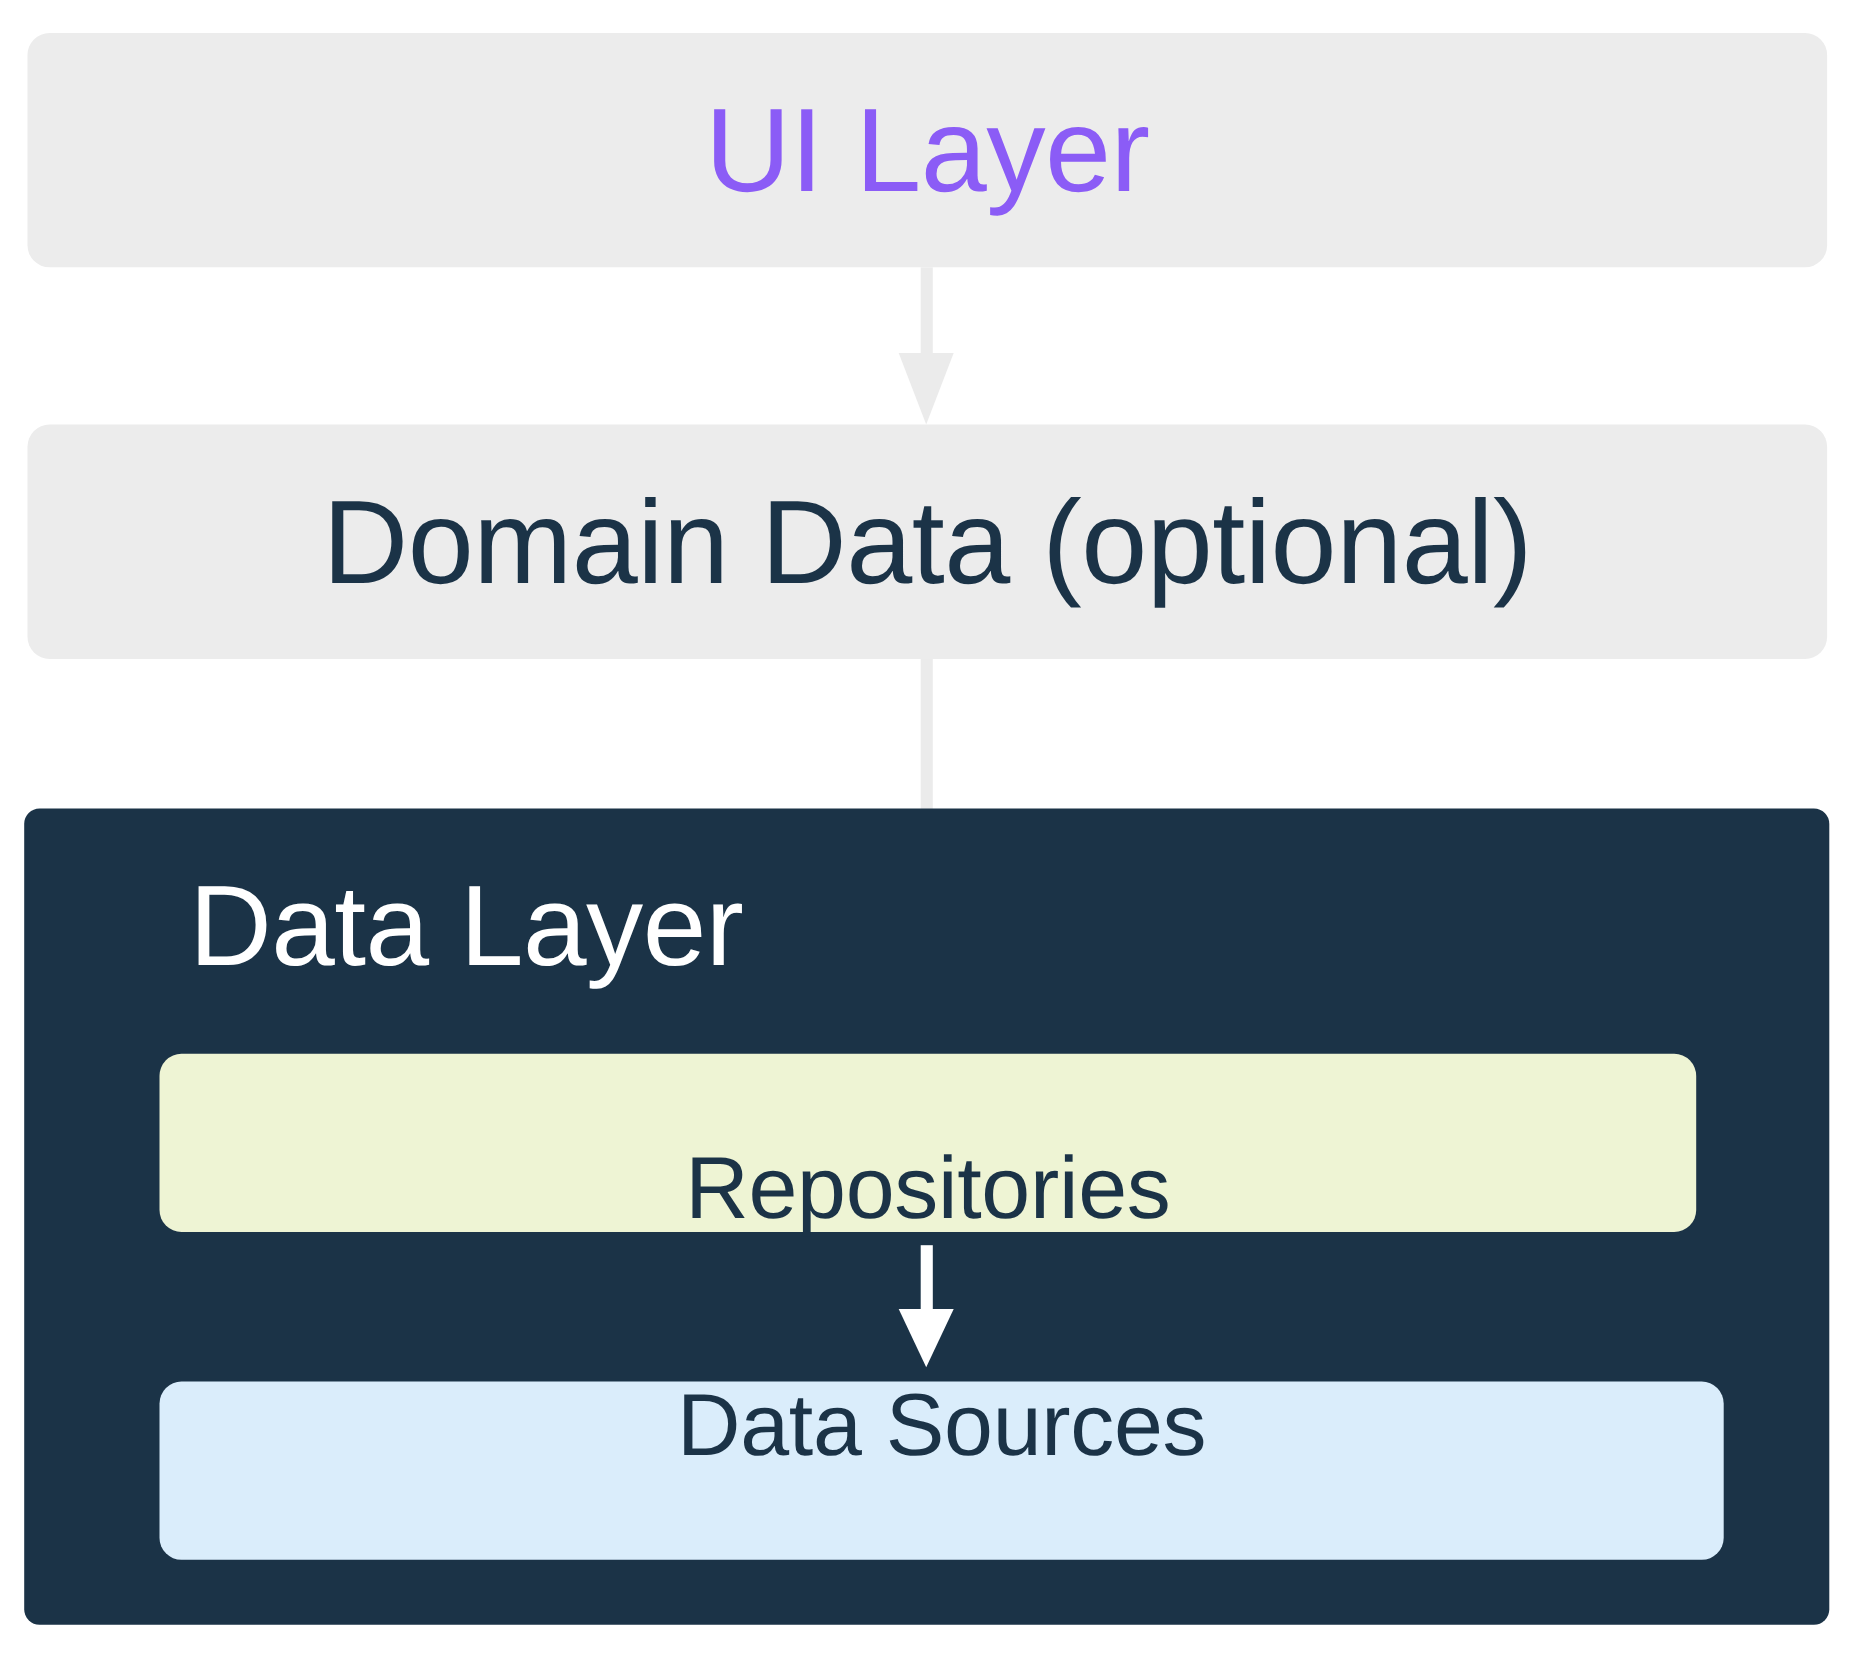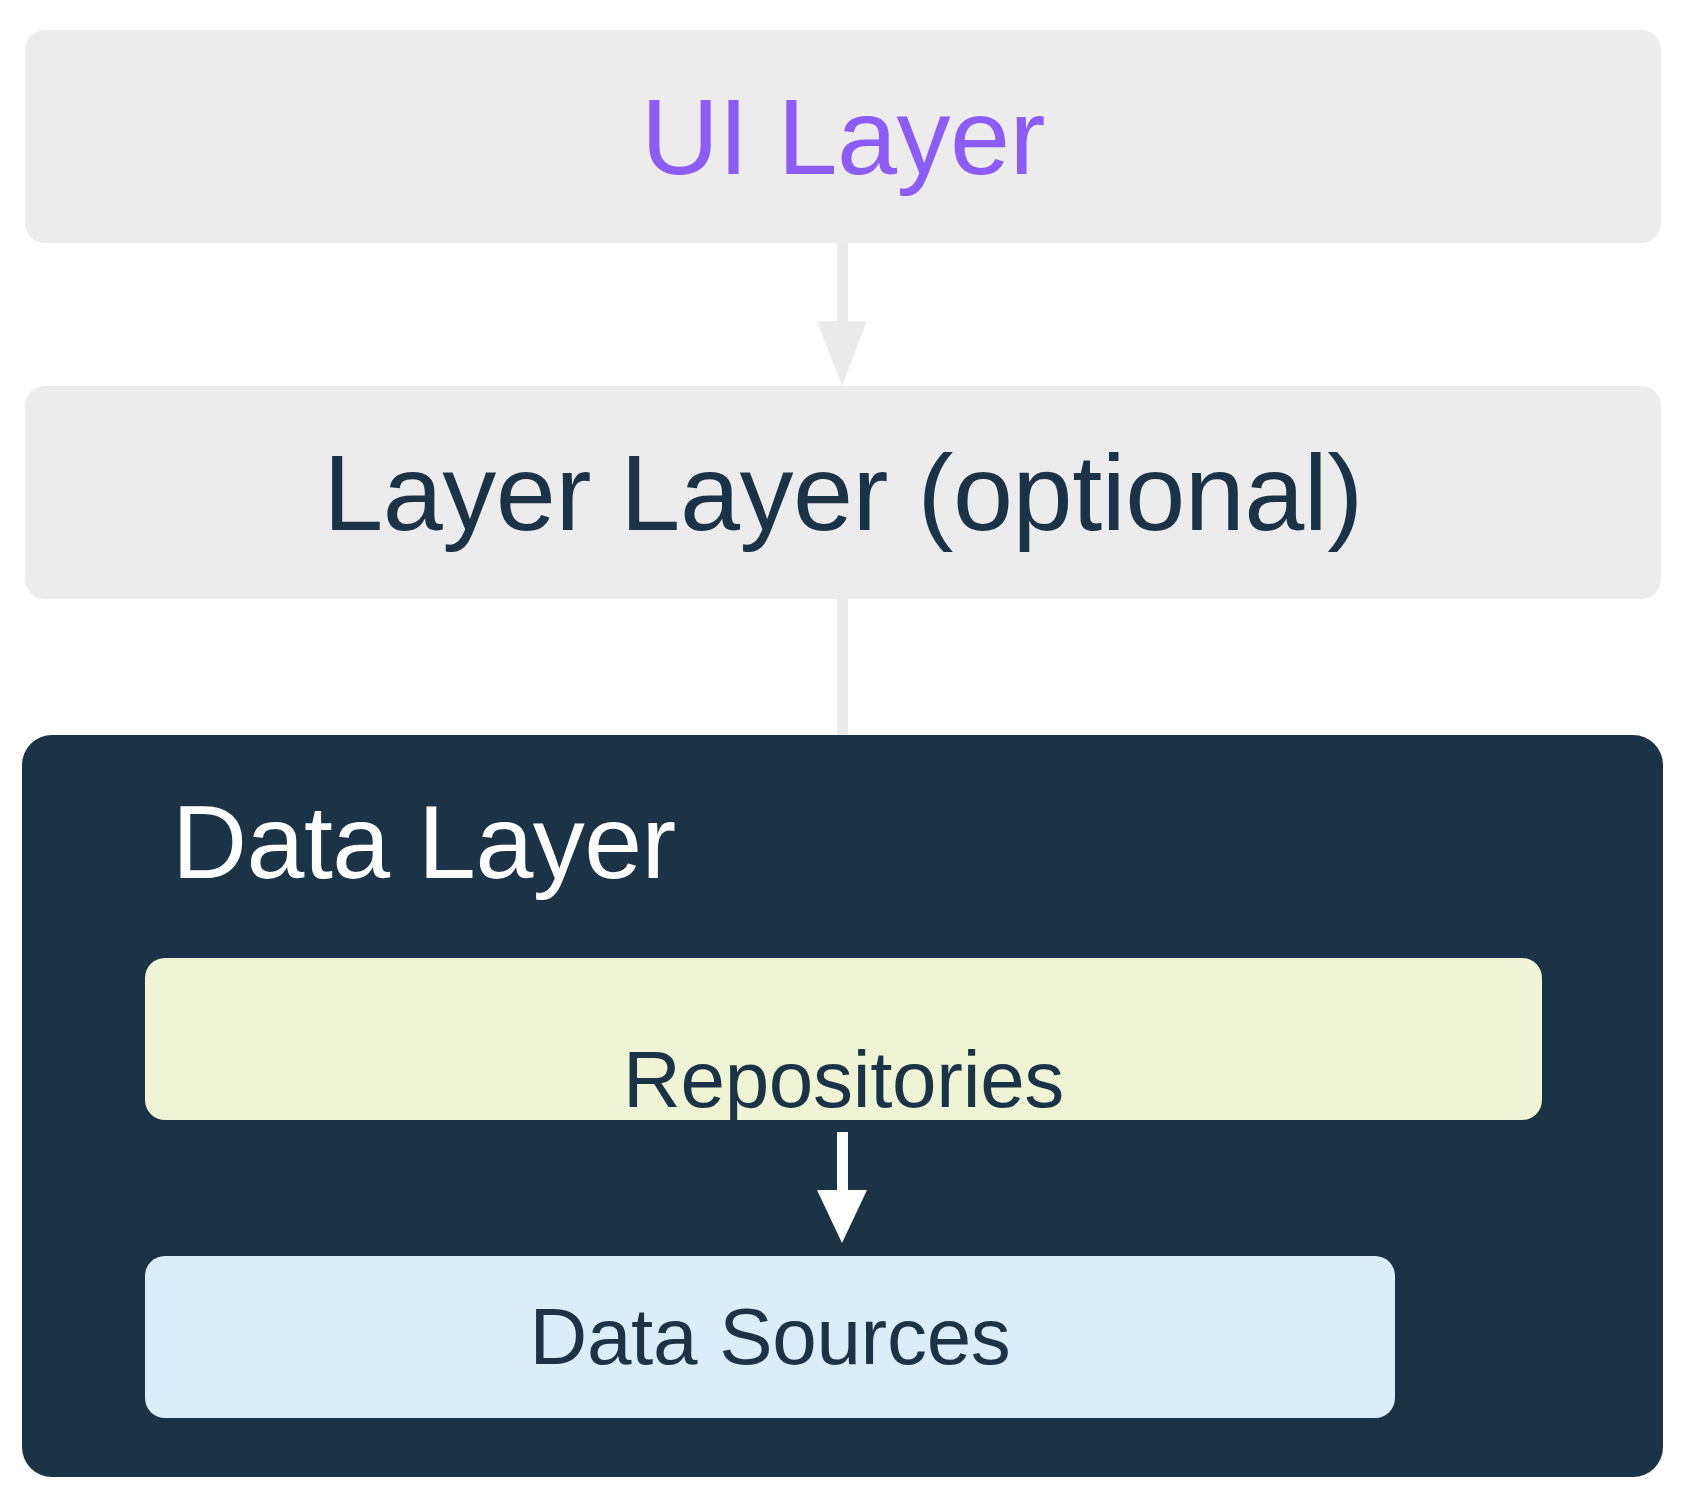--- a/index.html
+++ b/index.html
@@ -64,21 +64,21 @@
   }
 
   
   #data-layer-box {
     position: absolute;
     left: 22px;
     top: 735px;
     width: 1641px;
     height: 742px;
     background: #1b3347;
-    border-radius: 30px;
+    border-radius: 14px;
     box-sizing: border-box;
   }
   #data-layer-title {
     position: absolute;
     left: 150px;
     top: 55px;
     font-size: 104px;
     line-height: 1;
     color: #ffffff;
     letter-spacing: -0.5px;
@@ -103,26 +103,25 @@
     font-size: 80px;
     color: #1b3347;
     letter-spacing: -0.3px;
   }
 
   
   #data-sources-box {
     position: absolute;
     left: 123px;
     top: 521px;
-    width: 1250px;
+    width: 1422px;
     height: 162px;
     background: #daedfb;
     border-radius: 20px;
     display: flex;
-    align-items: center;
     justify-content: center;
     box-sizing: border-box;
   }
   #data-sources-box .layer-box-label {
     font-size: 80px;
     color: #1b3347;
     letter-spacing: -0.3px;
   }
 
   
@@ -218,21 +217,21 @@
   <div class="layer-box" id="ui-layer-box">
     <span class="layer-box-label">UI Layer</span>
   </div>
 
   <div class="arrow" id="arrow-ui-to-domain">
     <div class="arrow-shaft"></div>
     <div class="arrow-head"></div>
   </div>
 
   <div class="layer-box" id="domain-layer-box">
-    <span class="layer-box-label">Layer Layer (optional)</span>
+    <span class="layer-box-label">Domain Data (optional)</span>
   </div>
 
   <div class="arrow" id="arrow-domain-to-repositories">
     <div class="arrow-shaft-grey"></div>
     <div class="arrow-shaft-white"></div>
     <div class="arrow-head"></div>
   </div>
 
   <div id="data-layer-box">
     <span id="data-layer-title">Data Layer</span>

